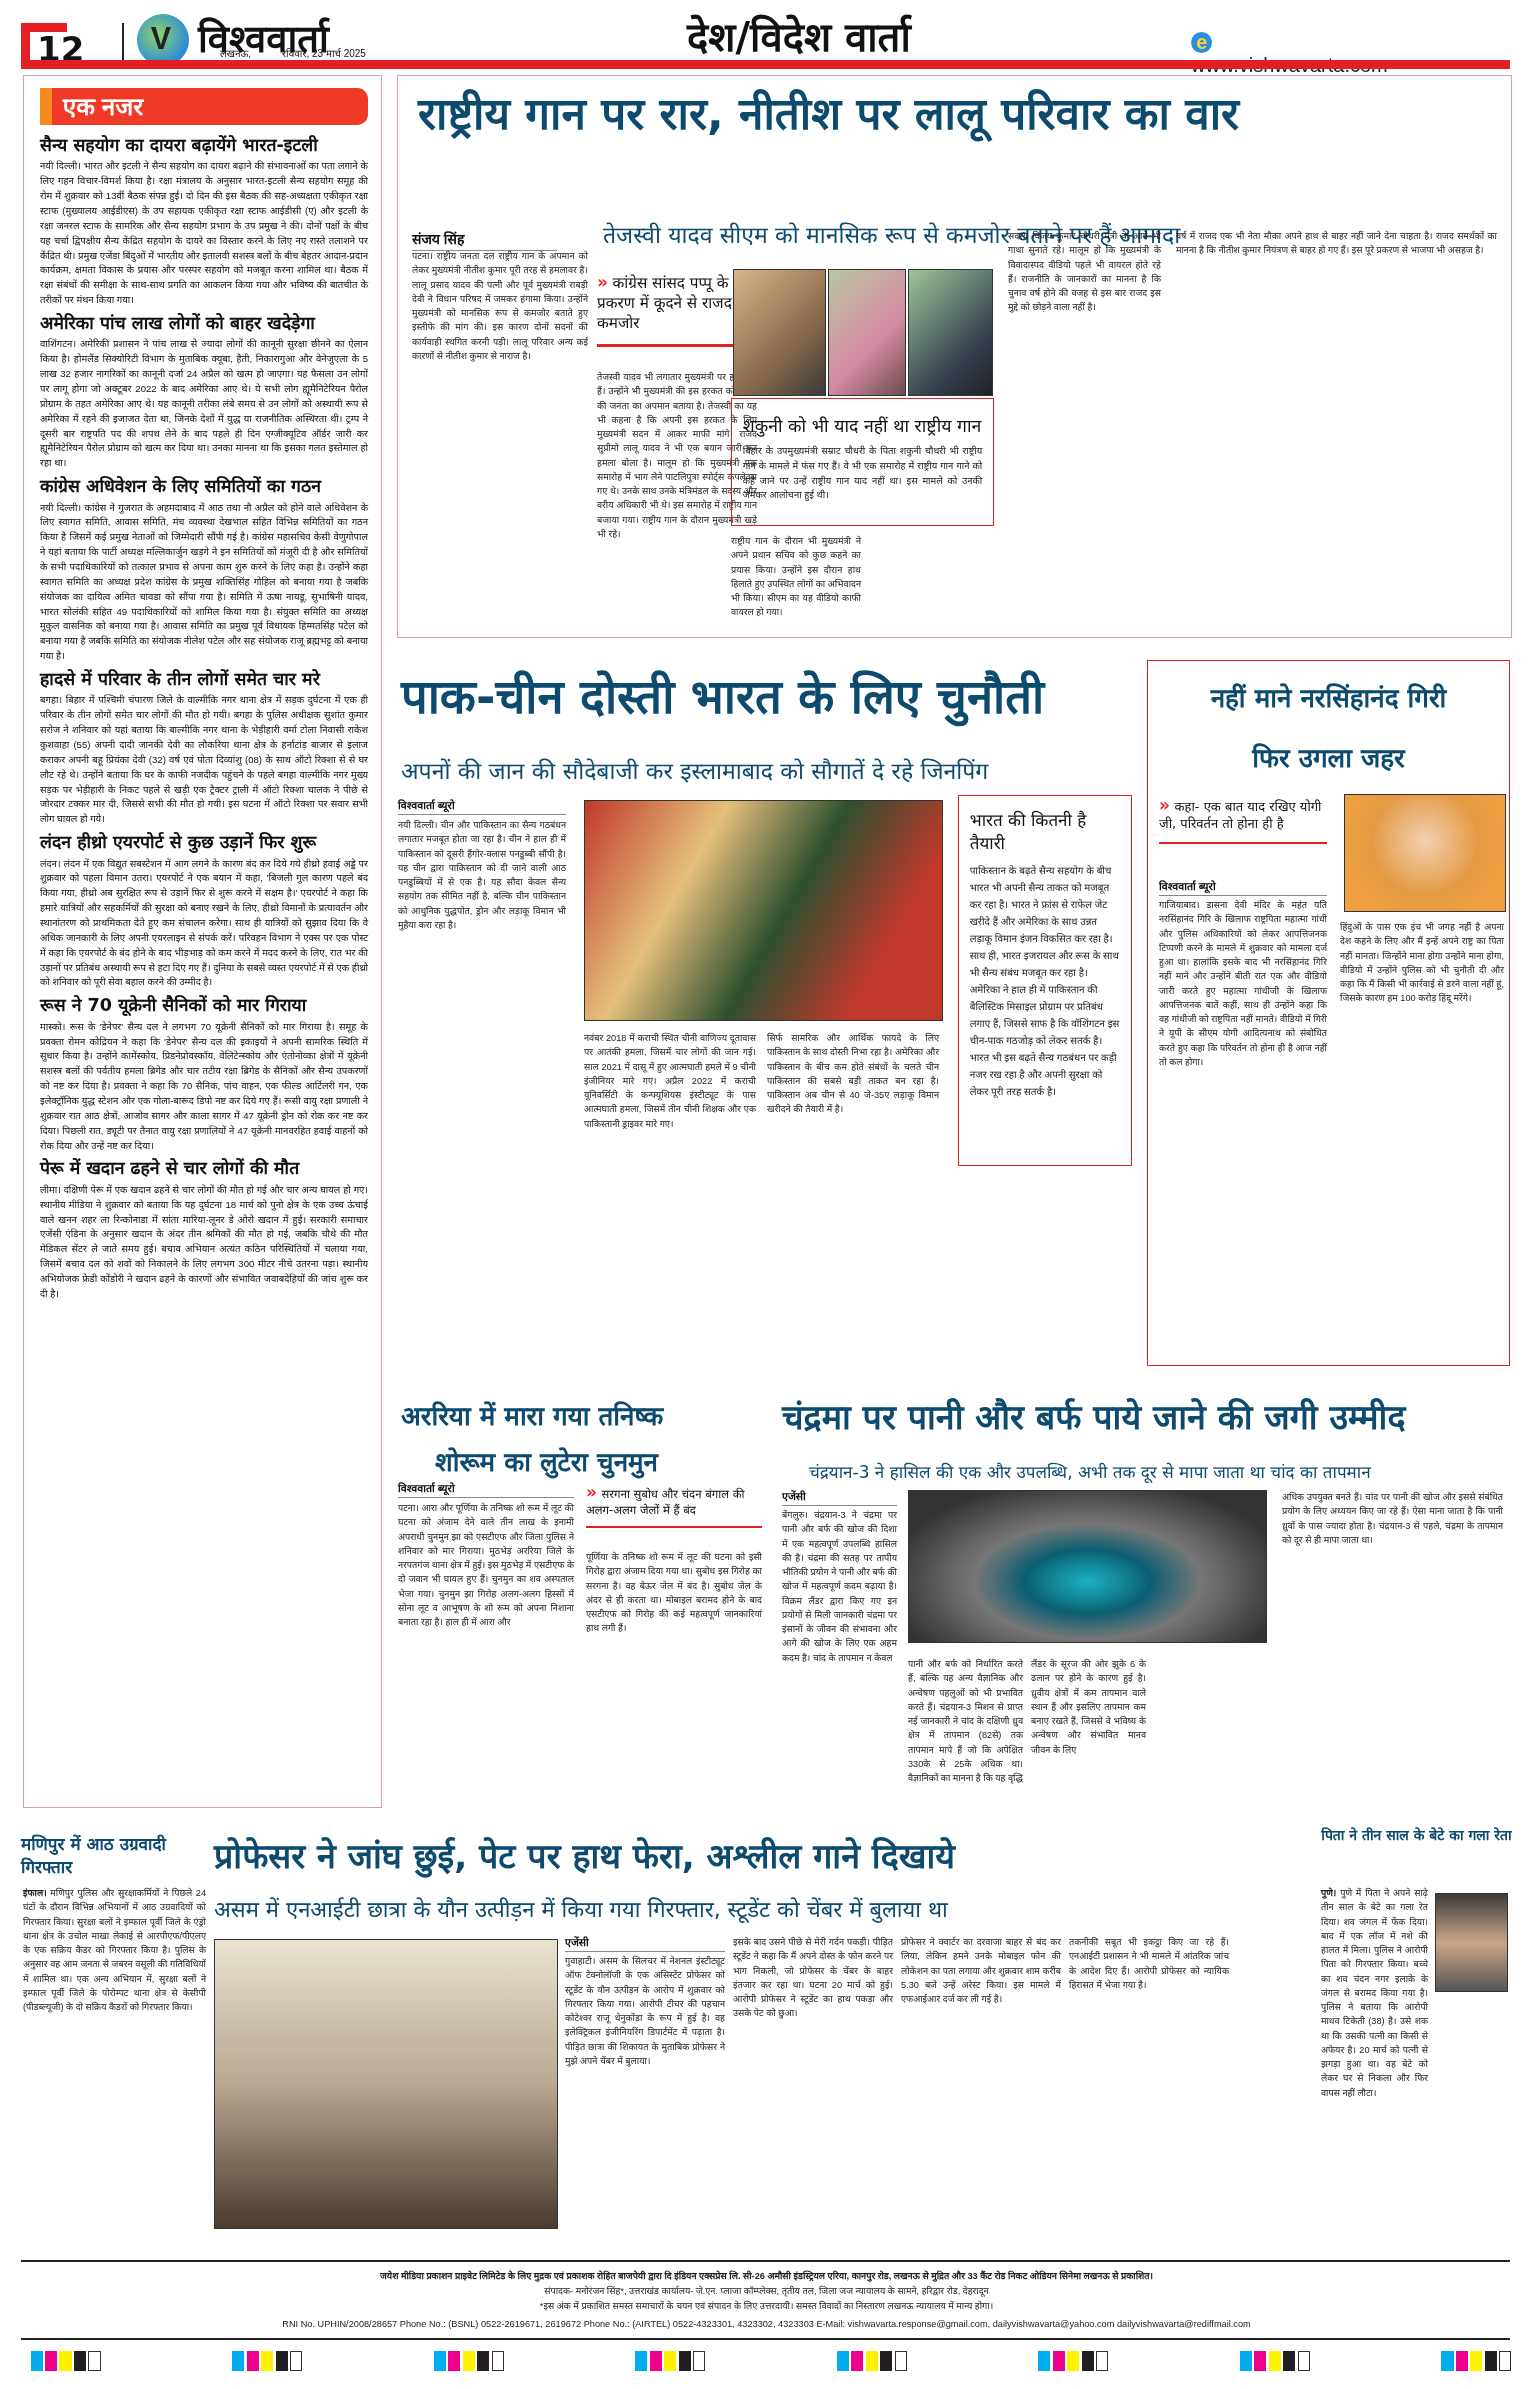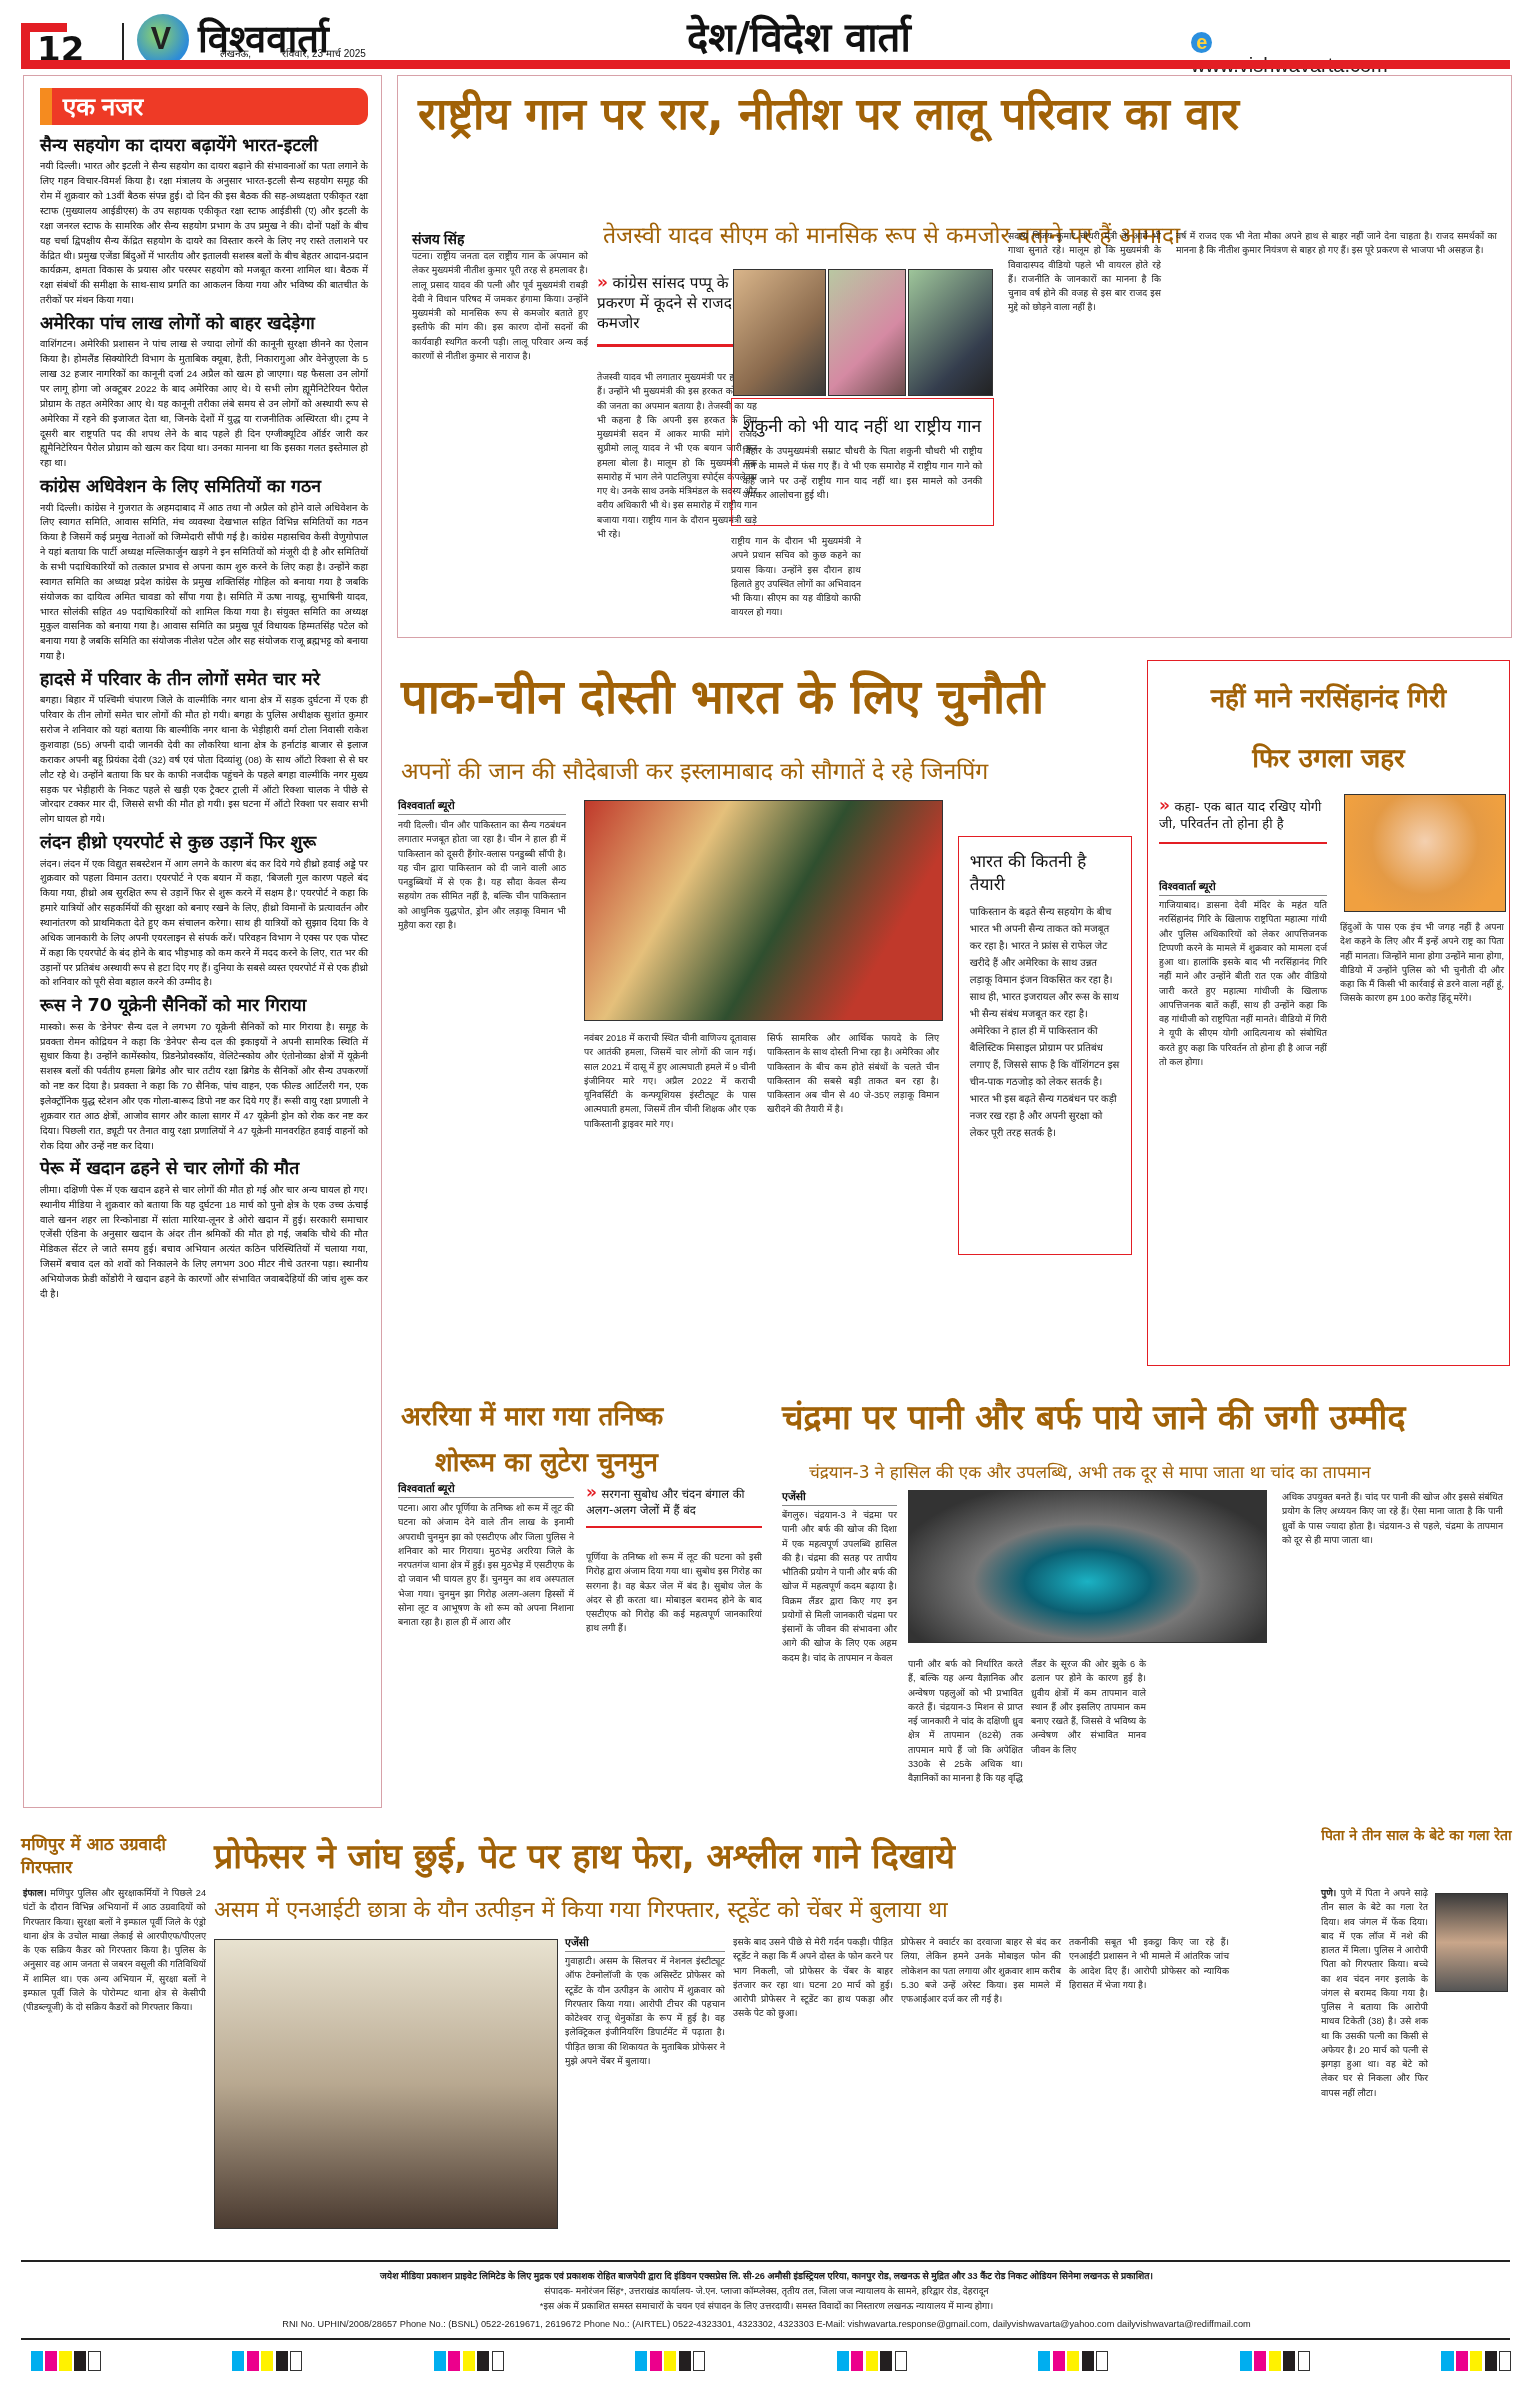--- a/index.html
+++ b/index.html
@@ -17,21 +17,21 @@
 .web{left:1191px;top:30.5px;font-size:20px;color:#222}
 .web .e{display:inline-block;width:21.4px;height:21.4px;border-radius:50%;background:#2b8fde;color:#ffd23b;font-weight:bold;text-align:center;line-height:21.4px;margin-right:3.1px}
 .redbar{left:21.4px;top:60px;width:1489px;height:9.2px;background:#e31e24}
 .left-box{left:23px;top:75px;width:359px;height:1733px;border:1.5px solid #d7a1a8}
 .eknajar{left:40px;top:88px;width:328px;height:37px;background:#ee3a26;border-radius:0 10.7px 10.7px 0;border-left:12.2px solid #f58b1f;color:#fff;font-size:24.4px;font-weight:bold;padding-left:10.7px;line-height:37px}
 .brief-h{font-size:17.6px;font-weight:bold;font-family:"DejaVu Sans",sans-serif;line-height:1.15;margin:4.6px 0 4.6px}
 .brief-b{font-size:9.6px;line-height:1.55;text-align:justify}
 .brief-b b{font-weight:normal}
 .briefs{left:40px;top:130px;width:328px}
 .main-box{left:397px;top:75px;width:1115px;height:563px;border:1.5px solid #d7a1a8}
-.big-h{font-family:"DejaVu Sans",sans-serif;font-weight:bold;color:#a16207;white-space:nowrap}
+.big-h{font-family:"DejaVu Sans",sans-serif;font-weight:bold;color:#0c4a6e;white-space:nowrap}
 .col{font-size:9.2px;line-height:1.55;text-align:justify;color:#222}
 .byline{font-size:10.7px;font-weight:bold;border-bottom:1.5px solid #888;padding-bottom:2.3px;margin-bottom:3.1px}
 .photo{background:linear-gradient(135deg,#d9b58a,#8a6a4d 60%,#3a3a3a);border:1.5px solid #333}
 .photo.p2{background:linear-gradient(135deg,#b9c7a2,#d58aa3 60%,#6b4c4c)}
 .photo.p3{background:linear-gradient(135deg,#9ec59a,#343d4d 70%,#222)}
 .photo.p4{background:linear-gradient(120deg,#c0392b 0%,#e5c07b 30%,#2f4f2f 55%,#c0392b 80%)}
 .photo.p5{background:radial-gradient(circle at 50% 40%,#f4d0b0,#e49a45 50%,#f0a040 80%)}
 .photo.p6{background:radial-gradient(ellipse at 50% 60%,#1bb2c4 0%,#0c5f72 25%,#777 45%,#333 80%)}
 .photo.p7{background:linear-gradient(180deg,#e8e2d0,#b8a890 50%,#4a3a30)}
 .photo.p8{background:linear-gradient(180deg,#3b3b3b,#c9a68a 50%,#555)}
@@ -102,21 +102,21 @@
 <div class="abs col" style="left:1008px;top:229px;width:153px">सदस्य विजय कुमार चौधरी मंत्री के आगे भी गाथा सुनाते रहे। मालूम हो कि मुख्यमंत्री के विवादास्पद वीडियो पहले भी वायरल होते रहे हैं। राजनीति के जानकारों का मानना है कि चुनाव वर्ष होने की वजह से इस बार राजद इस मुद्दे को छोड़ने वाला नहीं है।</div>
 <div class="abs col" style="left:1176px;top:229px;width:321px">वर्ष में राजद एक भी नेता मौका अपने हाथ से बाहर नहीं जाने देना चाहता है। राजद समर्थकों का मानना है कि नीतीश कुमार नियंत्रण से बाहर हो गए हैं। इस पूरे प्रकरण से भाजपा भी असहज है।</div>
 
 <div class="abs big-h" style="left:401px;top:663px;font-size:47px">पाक-चीन दोस्ती भारत के लिए चुनौती</div>
 <div class="abs big-h" style="left:401px;top:754px;font-size:23px;font-weight:normal">अपनों की जान की सौदेबाजी कर इस्लामाबाद को सौगातें दे रहे जिनपिंग</div>
 <div class="abs byline" style="left:398px;top:798px;width:168px">विश्ववार्ता ब्यूरो</div>
 <div class="abs col" style="left:398px;top:818px;width:168px">नयी दिल्ली। चीन और पाकिस्तान का सैन्य गठबंधन लगातार मजबूत होता जा रहा है। चीन ने हाल ही में पाकिस्तान को दूसरी हैंगोर-क्लास पनडुब्बी सौंपी है। यह चीन द्वारा पाकिस्तान को दी जाने वाली आठ पनडुब्बियों में से एक है। यह सौदा केवल सैन्य सहयोग तक सीमित नहीं है, बल्कि चीन पाकिस्तान को आधुनिक युद्धपोत, ड्रोन और लड़ाकू विमान भी मुहैया करा रहा है।</div>
 <div class="abs photo p4" style="left:584px;top:800px;width:359px;height:221px"></div>
 <div class="abs col" style="left:584px;top:1031px;width:172px">नवंबर 2018 में कराची स्थित चीनी वाणिज्य दूतावास पर आतंकी हमला, जिसमें चार लोगों की जान गई। साल 2021 में दासू में हुए आत्मघाती हमले में 9 चीनी इंजीनियर मारे गए। अप्रैल 2022 में कराची यूनिवर्सिटी के कन्फ्यूशियस इंस्टीट्यूट के पास आत्मघाती हमला, जिसमें तीन चीनी शिक्षक और एक पाकिस्तानी ड्राइवर मारे गए।</div>
 <div class="abs col" style="left:767px;top:1031px;width:172px">सिर्फ सामरिक और आर्थिक फायदे के लिए पाकिस्तान के साथ दोस्ती निभा रहा है। अमेरिका और पाकिस्तान के बीच कम होते संबंधों के चलते चीन पाकिस्तान की सबसे बड़ी ताकत बन रहा है। पाकिस्तान अब चीन से 40 जे-35ए लड़ाकू विमान खरीदने की तैयारी में है।</div>
-<div class="abs red-box" style="left:958px;top:836px;width:174px;height:419px;padding:12.2px 10.7px">
+<div class="abs red-box" style="left:958px;top:795px;width:174px;height:371px;padding:12.2px 10.7px">
   <div style="font-size:17px;font-family:'DejaVu Sans',sans-serif;margin-bottom:7.6px">भारत की कितनी है तैयारी</div>
   <div class="col" style="font-size:10px;text-align:left;line-height:1.7">पाकिस्तान के बढ़ते सैन्य सहयोग के बीच भारत भी अपनी सैन्य ताकत को मजबूत कर रहा है। भारत ने फ्रांस से राफेल जेट खरीदे हैं और अमेरिका के साथ उन्नत लड़ाकू विमान इंजन विकसित कर रहा है। साथ ही, भारत इजरायल और रूस के साथ भी सैन्य संबंध मजबूत कर रहा है। अमेरिका ने हाल ही में पाकिस्तान की बैलिस्टिक मिसाइल प्रोग्राम पर प्रतिबंध लगाए हैं, जिससे साफ है कि वॉशिंगटन इस चीन-पाक गठजोड़ को लेकर सतर्क है। भारत भी इस बढ़ते सैन्य गठबंधन पर कड़ी नजर रख रहा है और अपनी सुरक्षा को लेकर पूरी तरह सतर्क है।</div>
 </div>
 
 <div class="abs red-box" style="left:1147px;top:660px;width:363px;height:706px"></div>
 <div class="abs big-h" style="left:1176px;top:679px;font-size:26px;text-align:center;width:305px">नहीं माने नरसिंहानंद गिरी</div>
 <div class="abs big-h" style="left:1176px;top:739px;font-size:26px;text-align:center;width:305px">फिर उगला जहर</div>
 <div class="abs" style="left:1159px;top:794px;width:168px">
   <div class="pull" style="font-size:13px"><span class="chev">»</span><span>कहा- एक बात याद रखिए योगी जी, परिवर्तन तो होना ही है</span></div>
   <div class="pull-line" style="margin-top:9.2px"></div>

